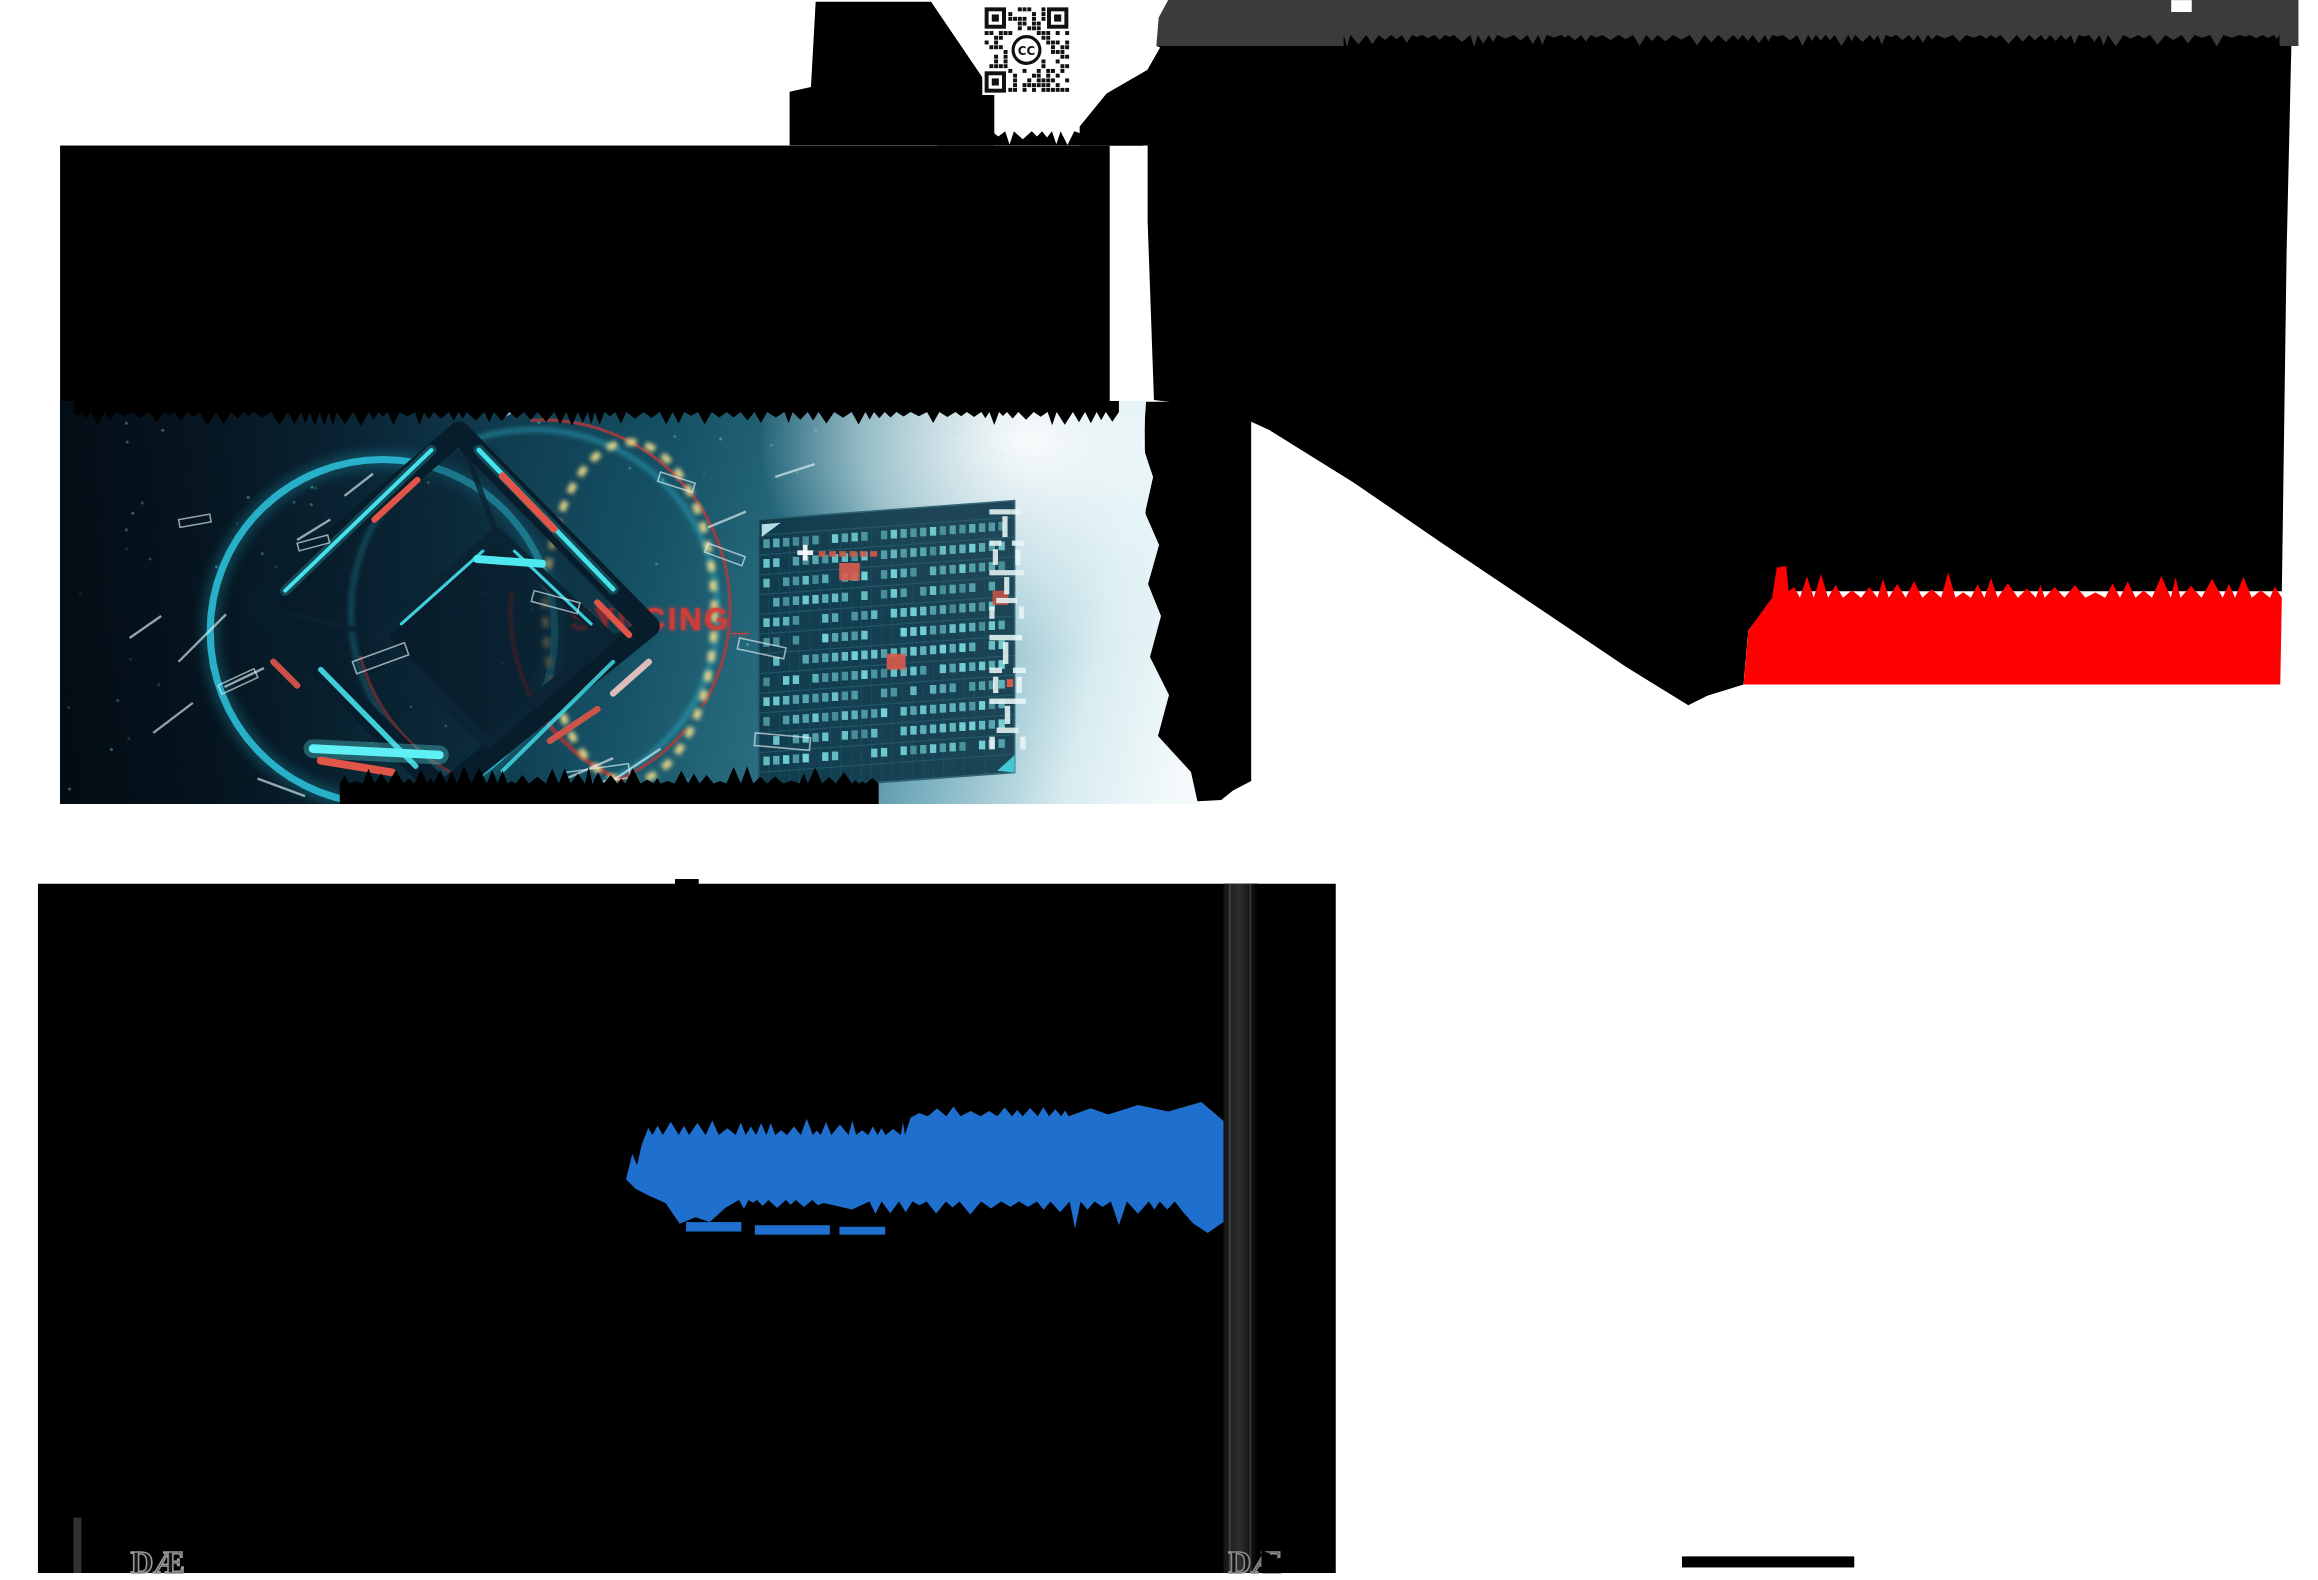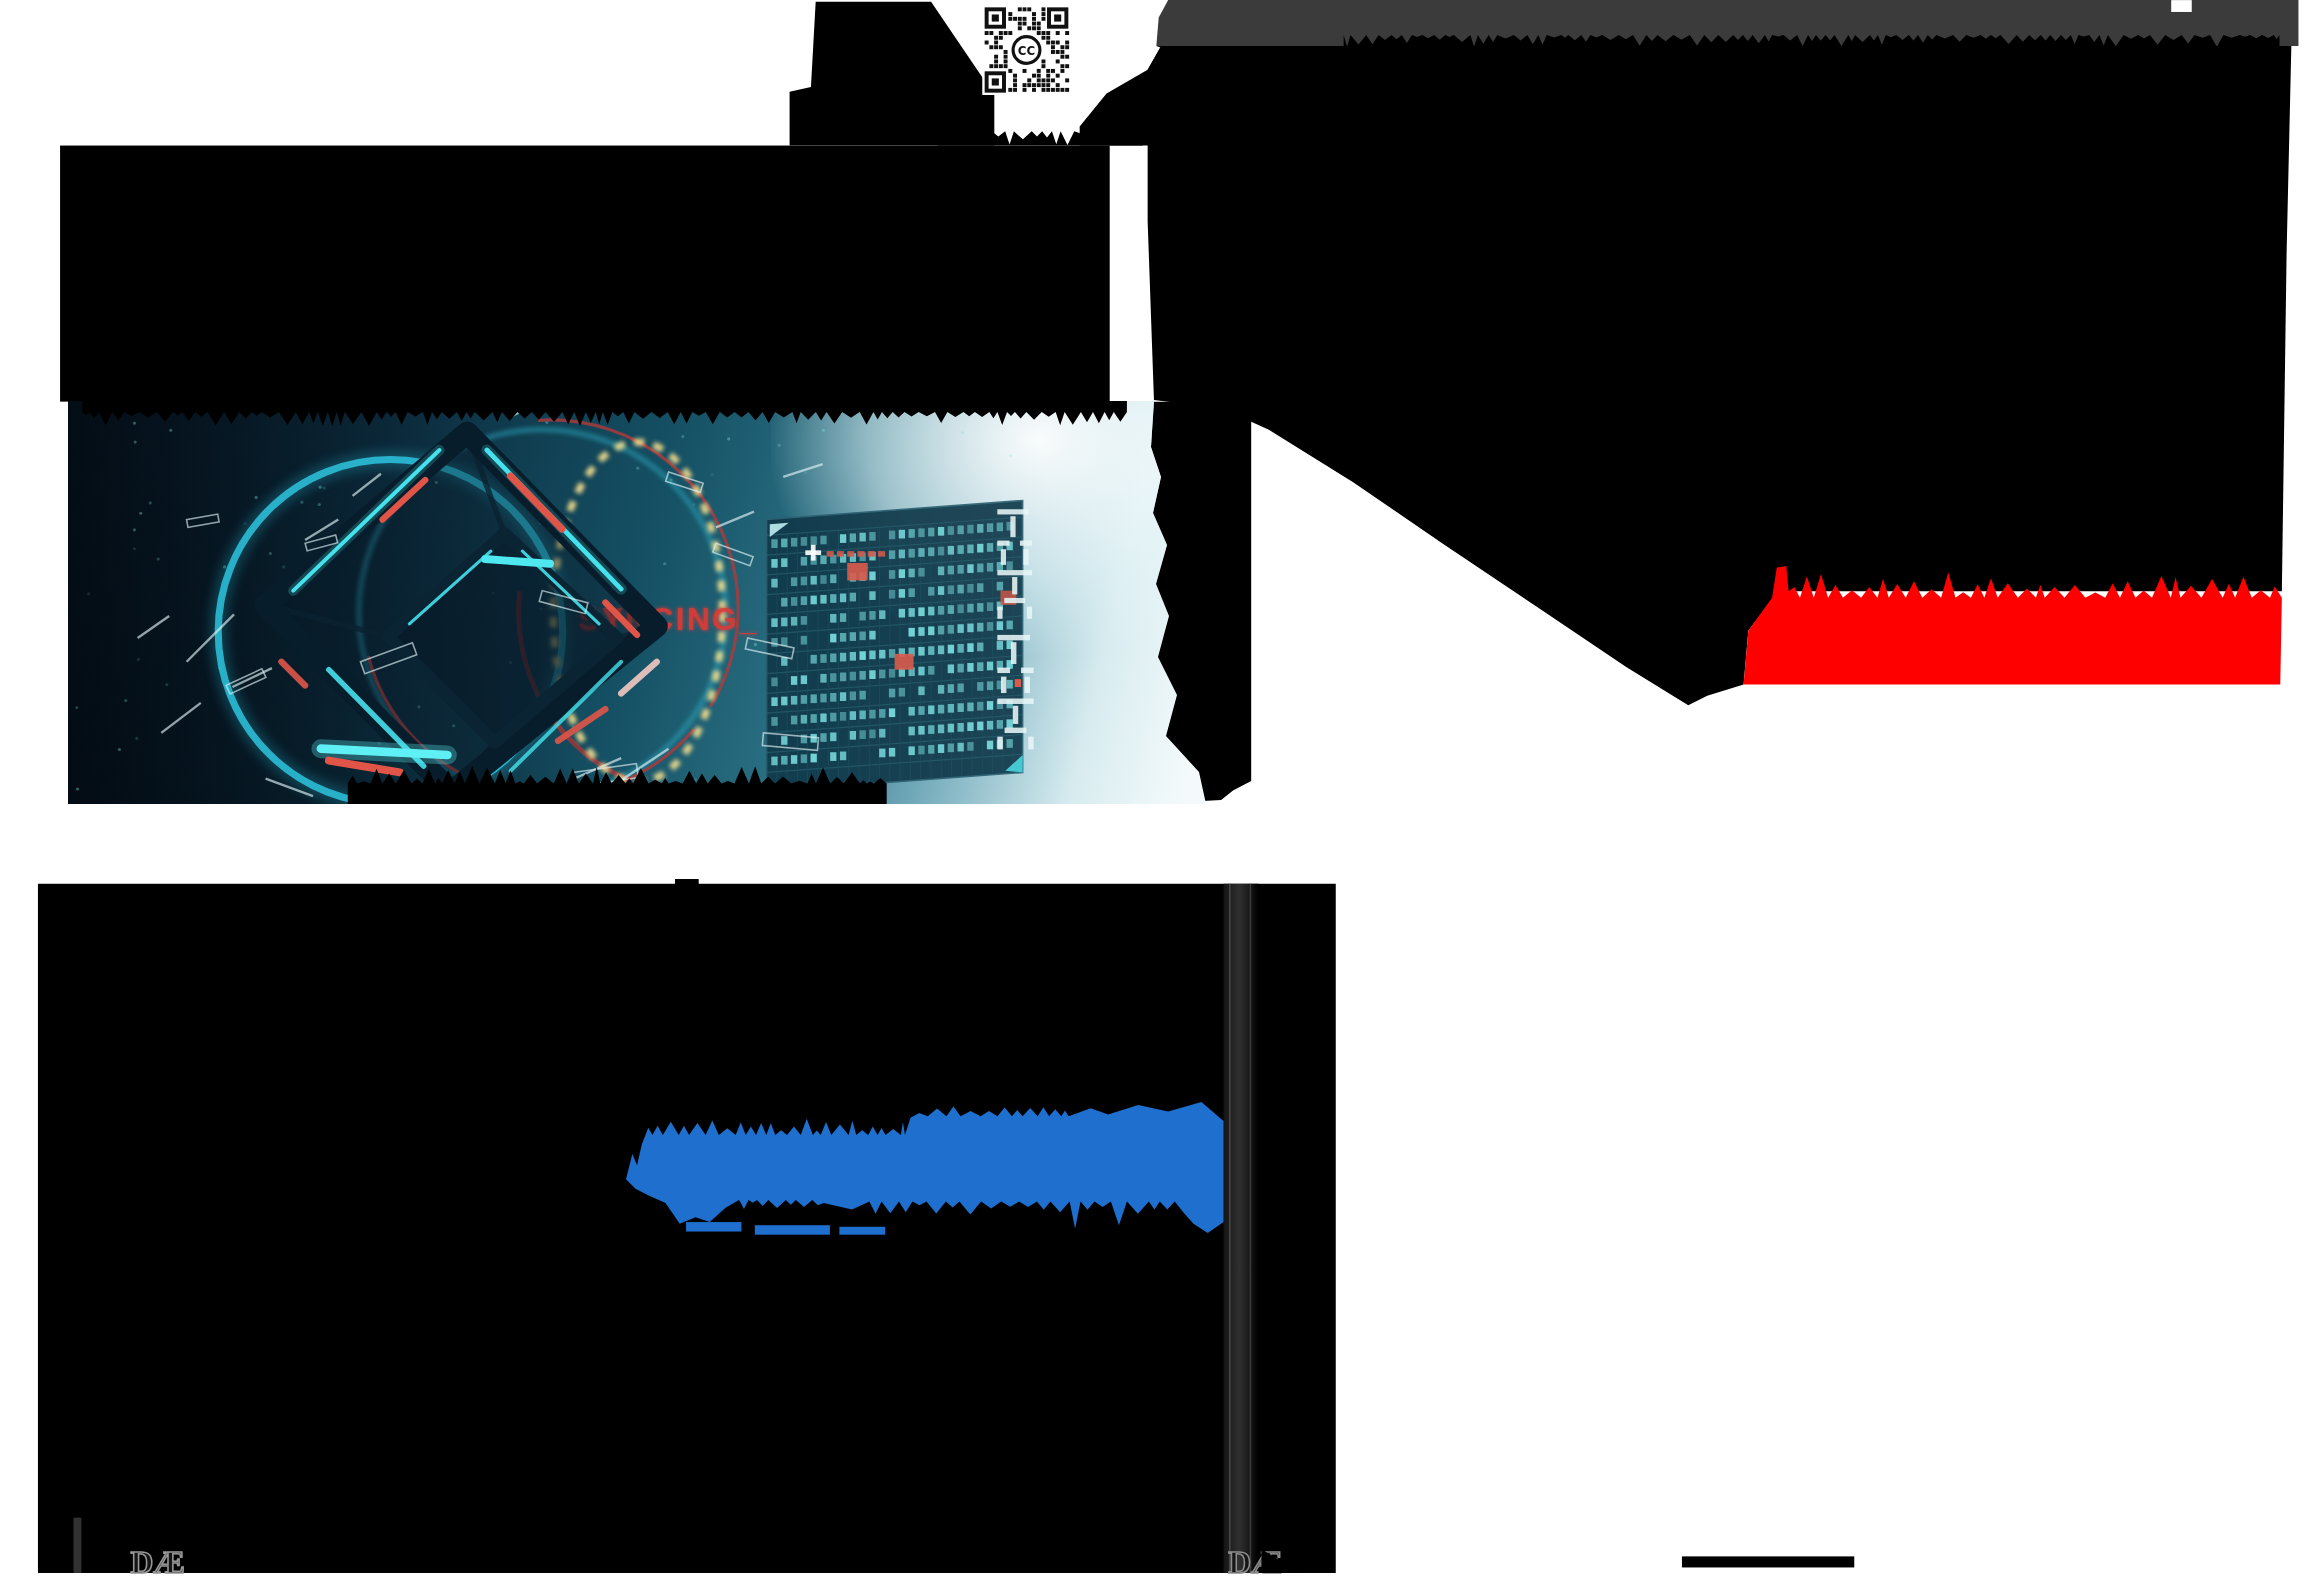--- a/index.html
+++ b/index.html
@@ -2,21 +2,21 @@
 <html style="font-size:12.6px"><head>
 <meta charset="utf-8">
 <style>
   html,body{margin:0;padding:0;background:#ffffff;}
   body{width:2319px;height:1581px;position:relative;overflow:hidden;
        font-family:"Liberation Sans", sans-serif;}
   #bg{position:absolute;left:0;top:0;}
   
   #qr{position:absolute;left:982px;top:4.7px;width:89px;height:90px;text-align:right;}
   
-  #banner{position:absolute;left:68px;top:401px;width:1138px;height:403px;
+  #banner{position:absolute;left:60px;top:401px;width:1138px;height:403px;
     background:linear-gradient(103deg,#071420 0%,#0c2c3e 26%,#155064 50%,
                #2d7386 66%,#7fb3c2 78%,#d8ecf0 89%,#f4fafb 98%);
     clip-path:polygon(0 0,1086px 0,1083px 46px,1093px 76px,1085px 112px,
       1099px 144px,1088px 183px,1101px 215px,1090px 256px,1109px 294px,
       1098px 335px,1131px 371px,1138px 403px,0 403px);
     overflow:hidden;}
   #banner .glow{position:absolute;right:24px;top:-32px;width:411px;height:284px;
     background:radial-gradient(ellipse at 65% 25%,rgba(255,255,255,.95),
                rgba(232,246,249,.55) 45%,rgba(232,246,249,0) 72%);}
   #banner .vignette{position:absolute;inset:0;

